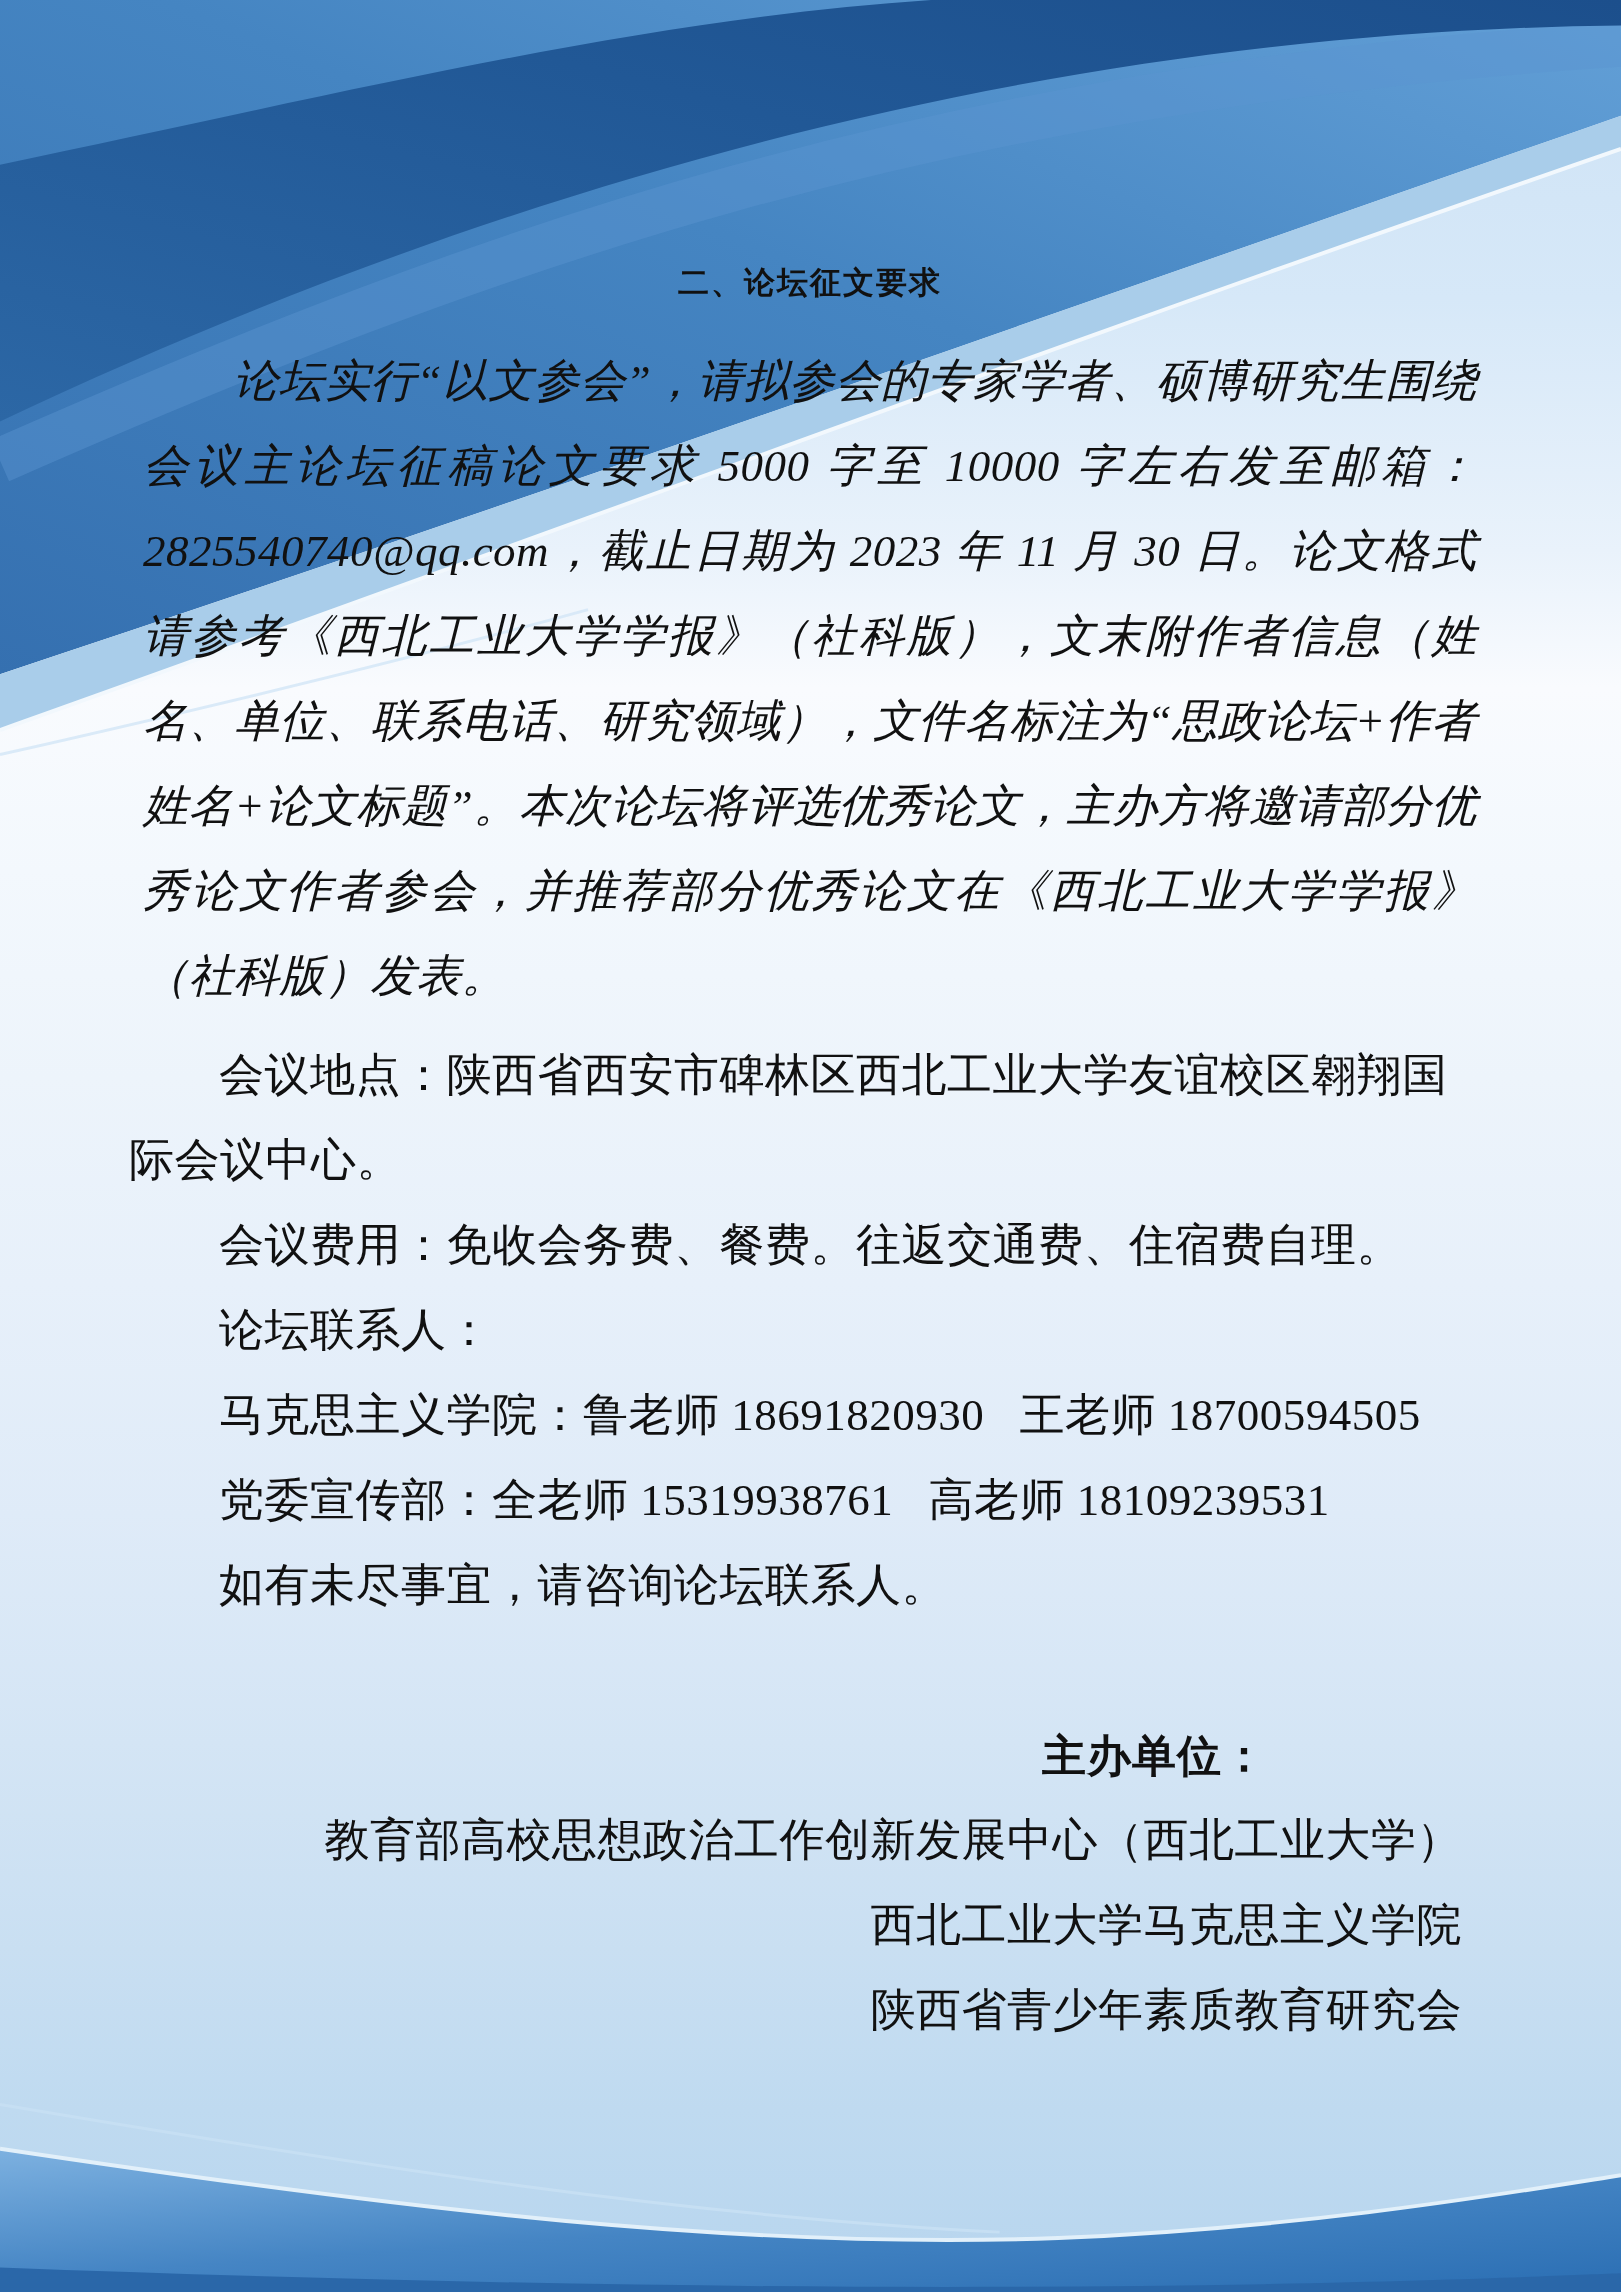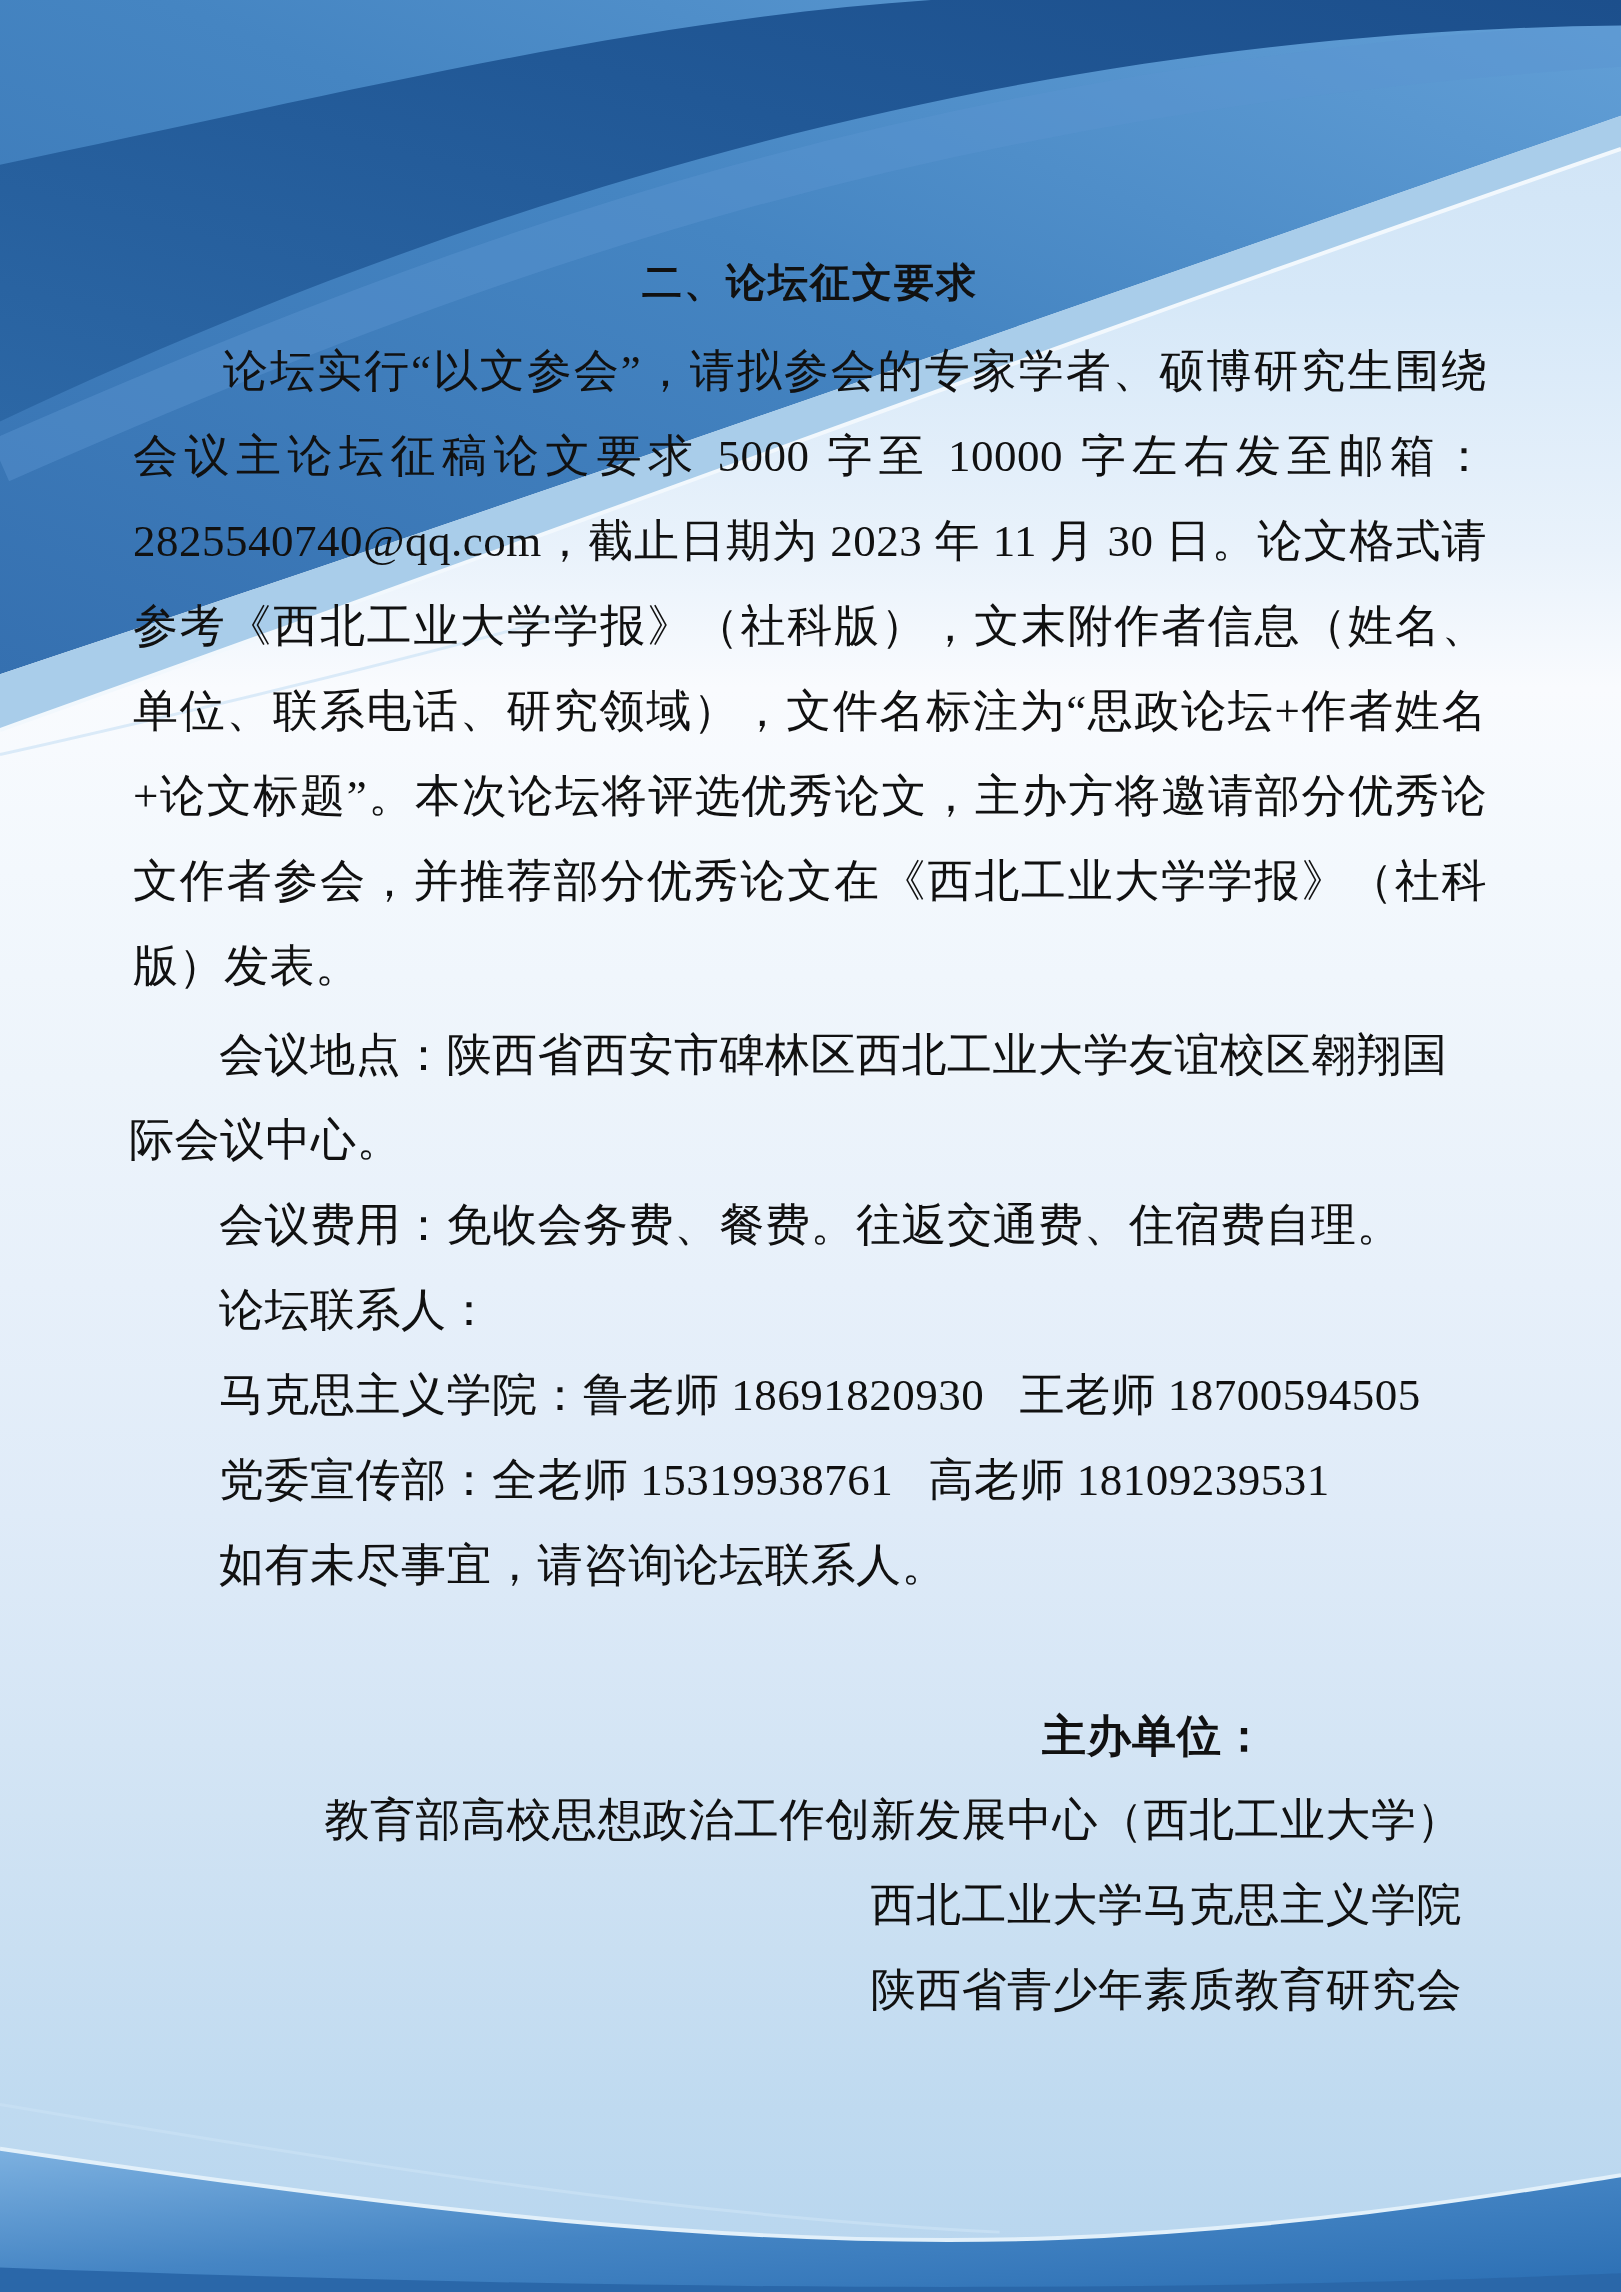--- a/index.html
+++ b/index.html
@@ -46,30 +46,31 @@
     top: 240px;
     width: 1362px;
     font-size: 45px;
     line-height: 85px;
     letter-spacing: 0.5px;
   }
   .heading {
     margin: 0;
     font-family: "Liberation Sans", "DejaVu Sans", sans-serif;
     font-weight: 700;
-    font-size: 40px;
+    font-size: 31px;
     line-height: 85px;
     text-align: center;
     letter-spacing: 2px;
   }
   .para {
-    margin: 4px;
+    margin: 14px;
     text-indent: 2em;
     text-align: justify;
     white-space: pre-wrap;
+    font-style: italic;
   }
   .doc-line {
     text-indent: 2em;
     white-space: pre-wrap;
   }
   .spacer-line {
     height: 85px;
   }
   .org-heading {
     padding-left: 913px;

